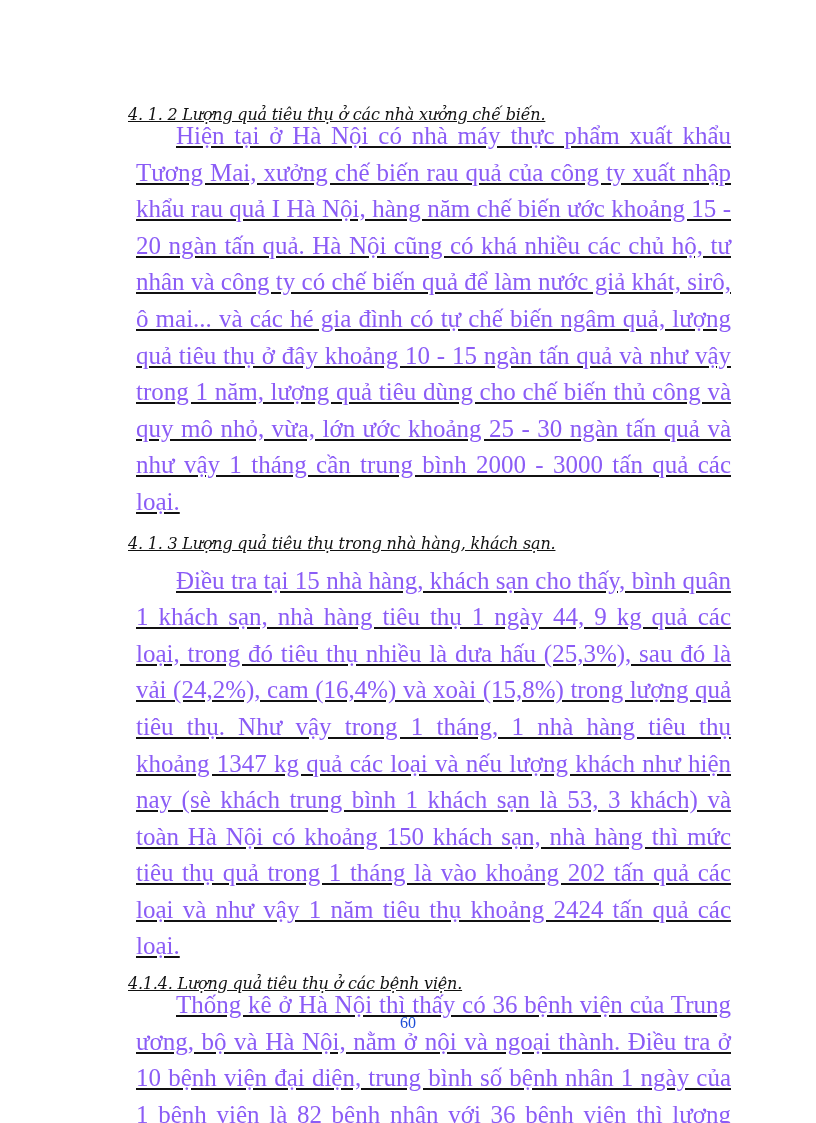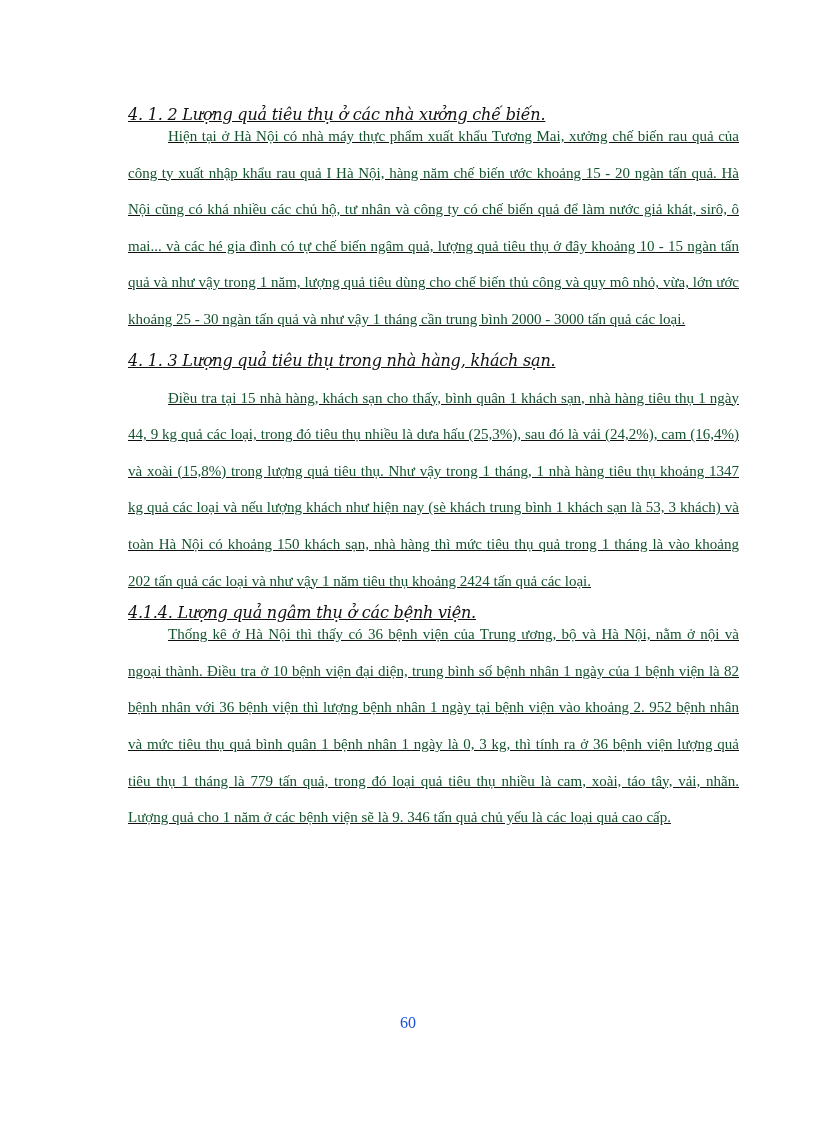--- a/index.html
+++ b/index.html
@@ -26,26 +26,26 @@
       font-style: italic;
       font-weight: normal;
       font-size: 16px;
       line-height: 22px;
       margin: 0;
       letter-spacing: -0.2px;
       color: #111;
     }
     .para {
       font-family: "Liberation Serif", serif;
-      font-size: 15px;
+      font-size: 25px;
       line-height: 36.6px;
       text-align: justify;
       text-indent: 40px;
-      margin: 0;
-      color: #14532d;
+      margin: 8px;
+      color: #8b5cf6;
     }
     #h1 { margin-top: 0; }
     #p1 { margin-top: -8px; }
     #h2 { margin-top: 12px; }
     #p2 { margin-top: 8px; }
     #h3 { margin-top: 3px; }
     #p3 { margin-top: -8px; }
     .page-number {
       position: absolute;
       top: 1014px;
@@ -60,17 +60,17 @@
 </head>
 <body>
 
 <div class="page">
   <h3 id="h1" class="heading">4. 1. 2 Lượng quả tiêu thụ ở các nhà xưởng chế biến.</h3>
   <p id="p1" class="para">Hiện tại ở Hà Nội có nhà máy thực phẩm xuất khẩu Tương Mai, xưởng chế biến rau quả của công ty xuất nhập khẩu rau quả I Hà Nội, hàng năm chế biến ước khoảng 15 - 20 ngàn tấn quả. Hà Nội cũng có khá nhiều các chủ hộ, tư nhân và công ty có chế biến quả để làm nước giả khát, sirô, ô mai... và các hé gia đình có tự chế biến ngâm quả, lượng quả tiêu thụ ở đây khoảng 10 - 15 ngàn tấn quả và như vậy trong 1 năm, lượng quả tiêu dùng cho chế biến thủ công và quy mô nhỏ, vừa, lớn ước khoảng 25 - 30 ngàn tấn quả và như vậy 1 tháng cần trung bình 2000 - 3000 tấn quả các loại.</p>
 
   <h3 id="h2" class="heading">4. 1. 3 Lượng quả tiêu thụ trong nhà hàng, khách sạn.</h3>
   <p id="p2" class="para">Điều tra tại 15 nhà hàng, khách sạn cho thấy, bình quân 1 khách sạn, nhà hàng tiêu thụ 1 ngày 44, 9 kg quả các loại, trong đó tiêu thụ nhiều là dưa hấu (25,3%), sau đó là vải (24,2%), cam (16,4%) và xoài (15,8%) trong lượng quả tiêu thụ. Như vậy trong 1 tháng, 1 nhà hàng tiêu thụ khoảng 1347 kg quả các loại và nếu lượng khách như hiện nay (sè khách trung bình 1 khách sạn là 53, 3 khách) và toàn Hà Nội có khoảng 150 khách sạn, nhà hàng thì mức tiêu thụ quả trong 1 tháng là vào khoảng 202 tấn quả các loại và như vậy 1 năm tiêu thụ khoảng 2424 tấn quả các loại.</p>
 
-  <h3 id="h3" class="heading">4.1.4. Lượng quả ngâm thụ ở các bệnh viện.</h3>
+  <h3 id="h3" class="heading">4.1.4. Lượng quả tiêu thụ ở các bệnh viện.</h3>
   <p id="p3" class="para">Thống kê ở Hà Nội thì thấy có 36 bệnh viện của Trung ương, bộ và Hà Nội, nằm ở nội và ngoại thành. Điều tra ở 10 bệnh viện đại diện, trung bình số bệnh nhân 1 ngày của 1 bệnh viện là 82 bệnh nhân với 36 bệnh viện thì lượng bệnh nhân 1 ngày tại bệnh viện vào khoảng 2. 952 bệnh nhân và mức tiêu thụ quả bình quân 1 bệnh nhân 1 ngày là 0, 3 kg, thì tính ra ở 36 bệnh viện lượng quả tiêu thụ 1 tháng là 779 tấn quả, trong đó loại quả tiêu thụ nhiều là cam, xoài, táo tây, vải, nhãn. Lượng quả cho 1 năm ở các bệnh viện sẽ là 9. 346 tấn quả chủ yếu là các loại quả cao cấp.</p>
 </div>
 
 <div class="page-number">60</div>
 
 </body></html>

